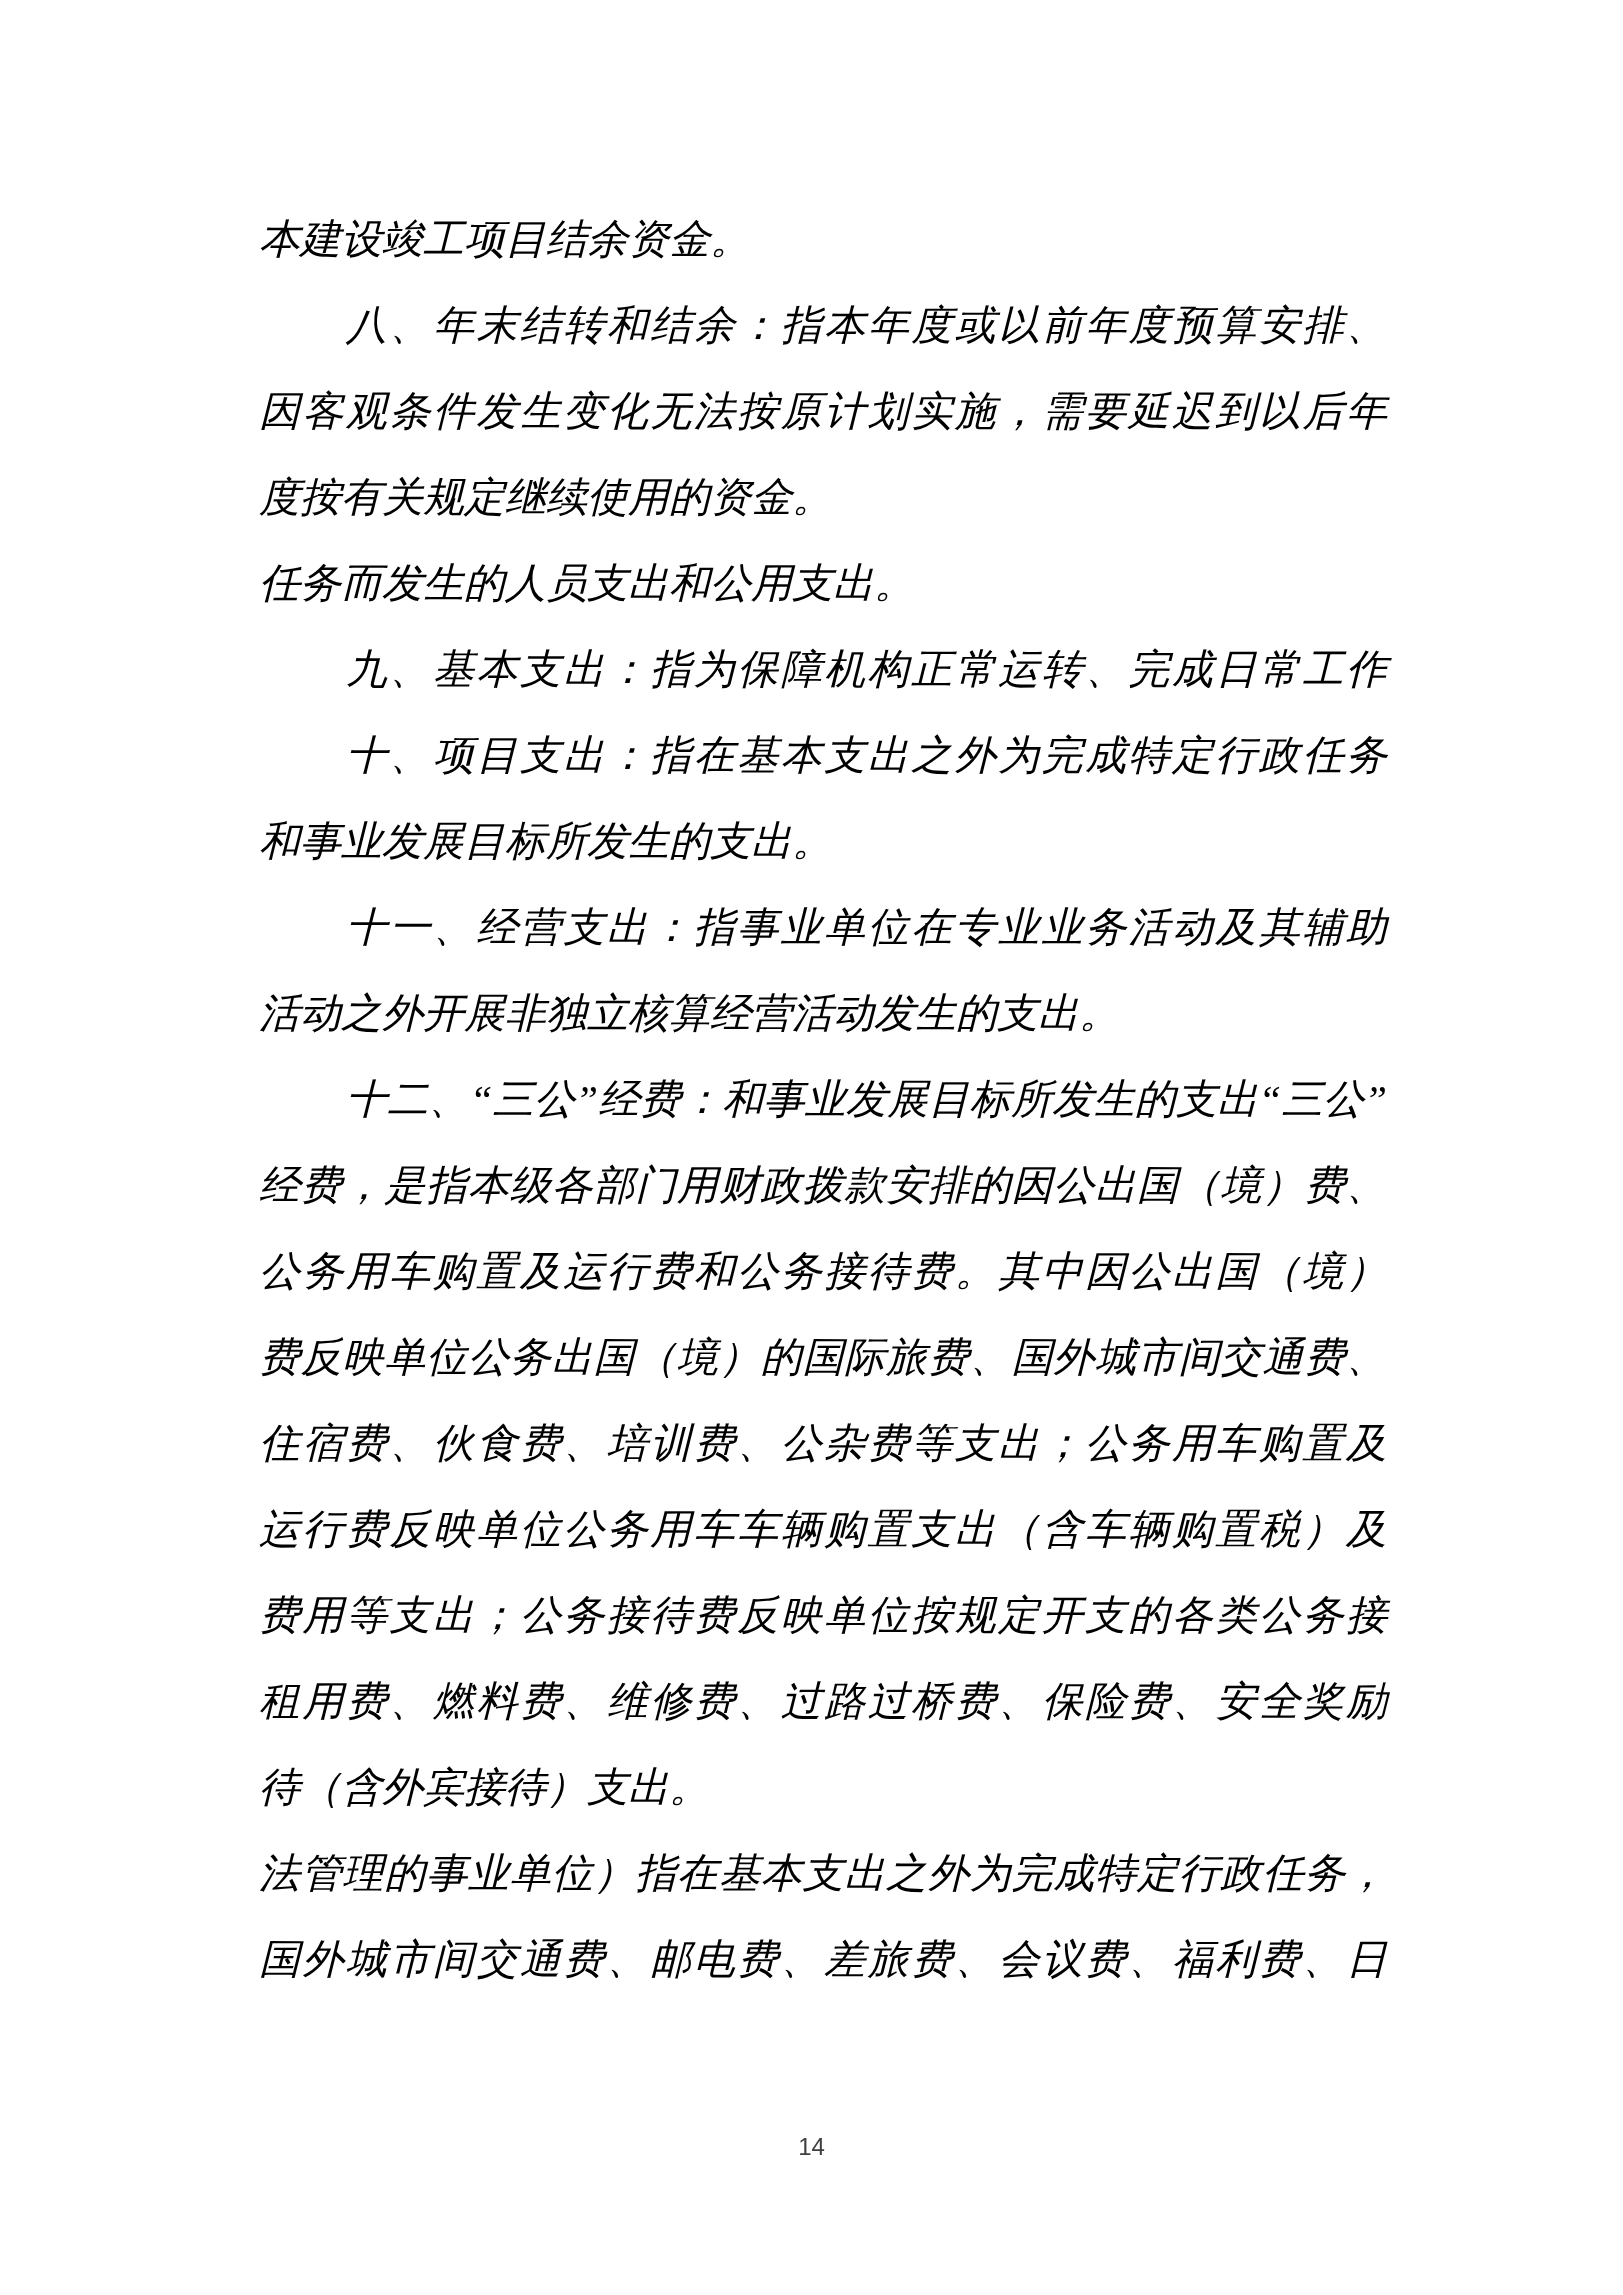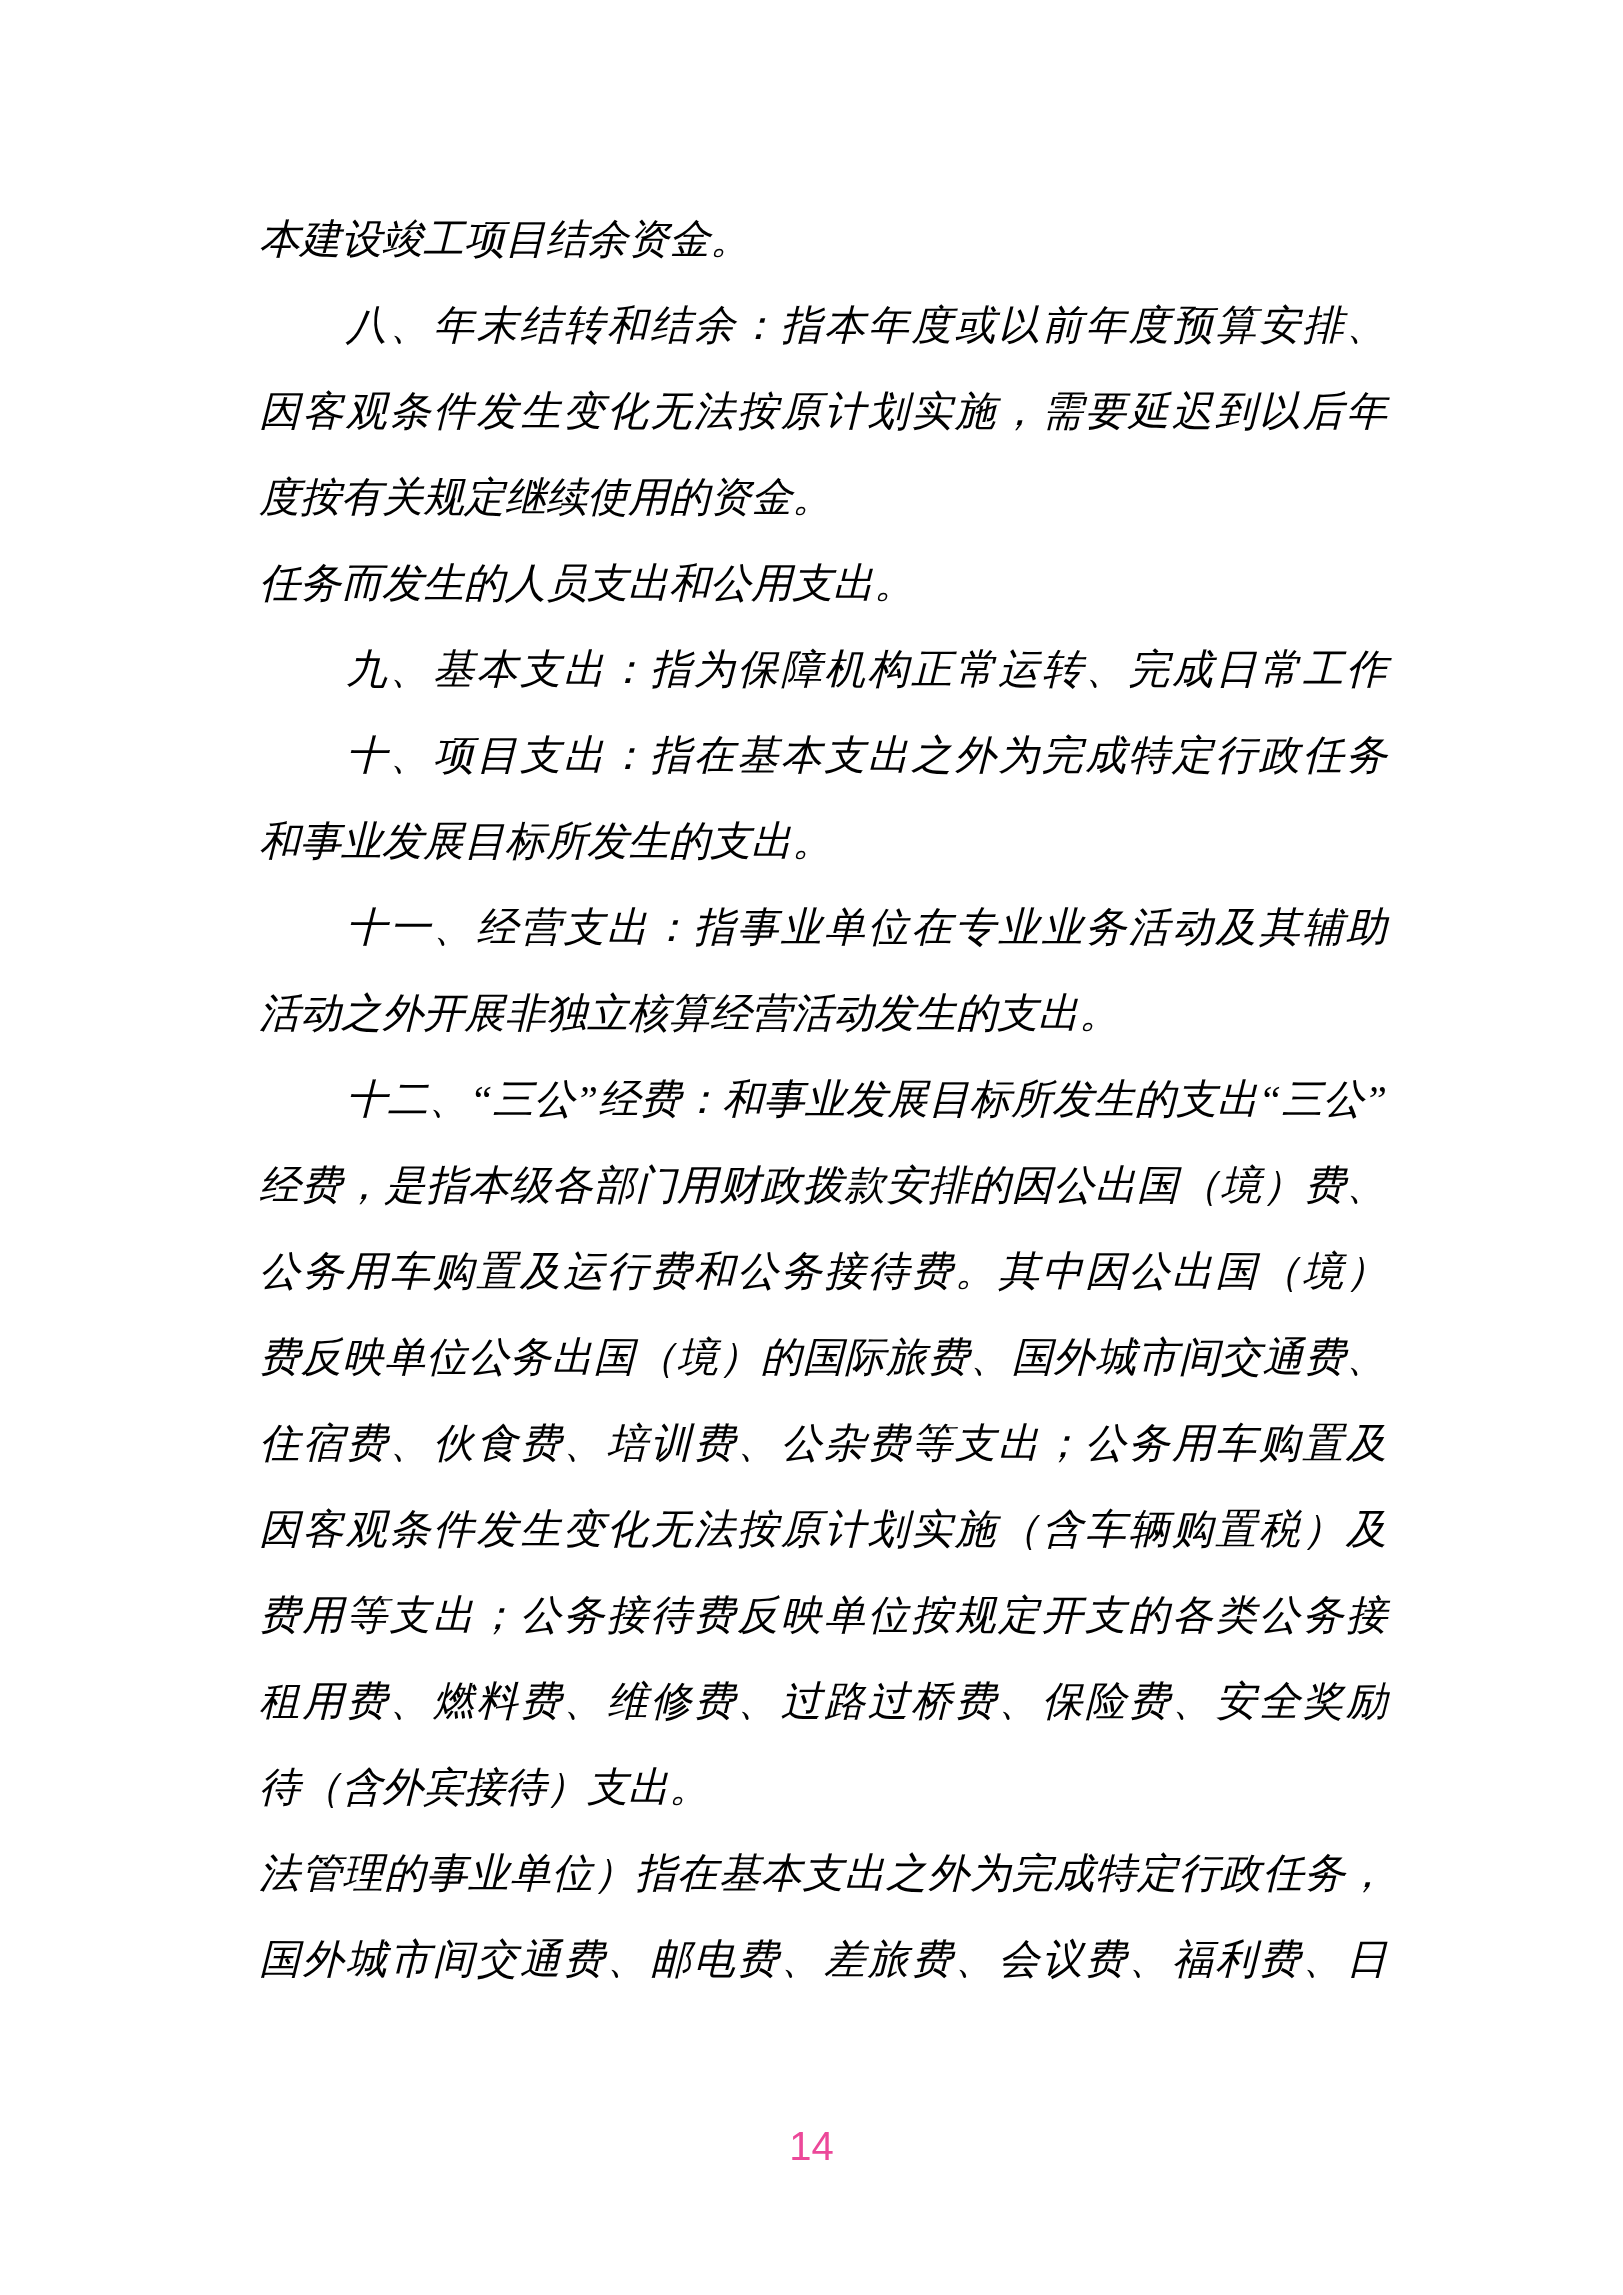--- a/index.html
+++ b/index.html
@@ -43,23 +43,23 @@
   .footer {
     position: absolute;
     left: 0;
     top: 2129px;
     width: 1623px;
     text-align: center;
   }
   .page-number {
     font-family: "Liberation Sans", "DejaVu Sans", sans-serif;
     font-style: normal;
-    font-size: 40px;
+    font-size: 24px;
     line-height: 35px;
-    color: #ec4899;
+    color: #404040;
     display: inline-block;
   }
 </style>
 </head>
 <body>
 
 <div class="page">
   <div class="text-block">
     <div class="line">本建设竣工项目结余资金。</div>
     <div class="line j ind">八、年末结转和结余：指本年度或以前年度预算安排、</div>
@@ -69,21 +69,21 @@
     <div class="line j ind">九、基本支出：指为保障机构正常运转、完成日常工作</div>
     <div class="line j ind">十、项目支出：指在基本支出之外为完成特定行政任务</div>
     <div class="line">和事业发展目标所发生的支出。</div>
     <div class="line j ind">十一、经营支出：指事业单位在专业业务活动及其辅助</div>
     <div class="line">活动之外开展非独立核算经营活动发生的支出。</div>
     <div class="line j ind">十二、“三公”经费：和事业发展目标所发生的支出“三公”</div>
     <div class="line j">经费，是指本级各部门用财政拨款安排的因公出国（境）费、</div>
     <div class="line j">公务用车购置及运行费和公务接待费。其中因公出国（境）</div>
     <div class="line j">费反映单位公务出国（境）的国际旅费、国外城市间交通费、</div>
     <div class="line j">住宿费、伙食费、培训费、公杂费等支出；公务用车购置及</div>
-    <div class="line j">因客观条件发生变化无法按原计划实施（含车辆购置税）及</div>
+    <div class="line j">运行费反映单位公务用车车辆购置支出（含车辆购置税）及</div>
     <div class="line j">费用等支出；公务接待费反映单位按规定开支的各类公务接</div>
     <div class="line j">租用费、燃料费、维修费、过路过桥费、保险费、安全奖励</div>
     <div class="line">待（含外宾接待）支出。</div>
     <div class="line j">法管理的事业单位）指在基本支出之外为完成特定行政任务，</div>
     <div class="line j">国外城市间交通费、邮电费、差旅费、会议费、福利费、日</div>
   </div>
 
   <div class="footer">
     <span class="page-number">14</span>
   </div>

